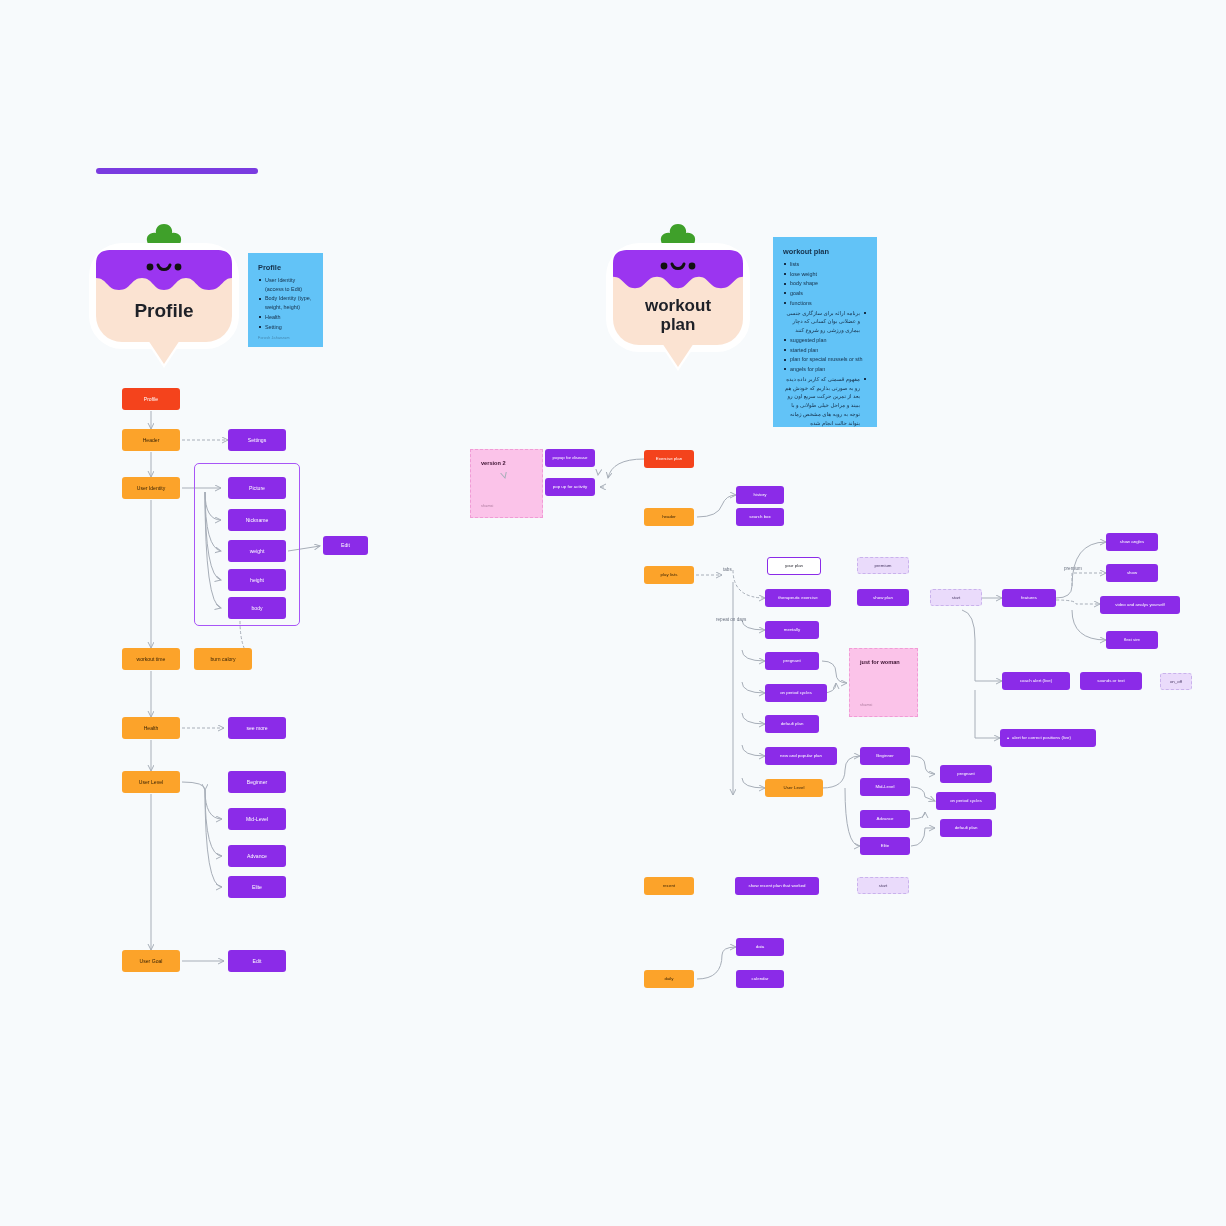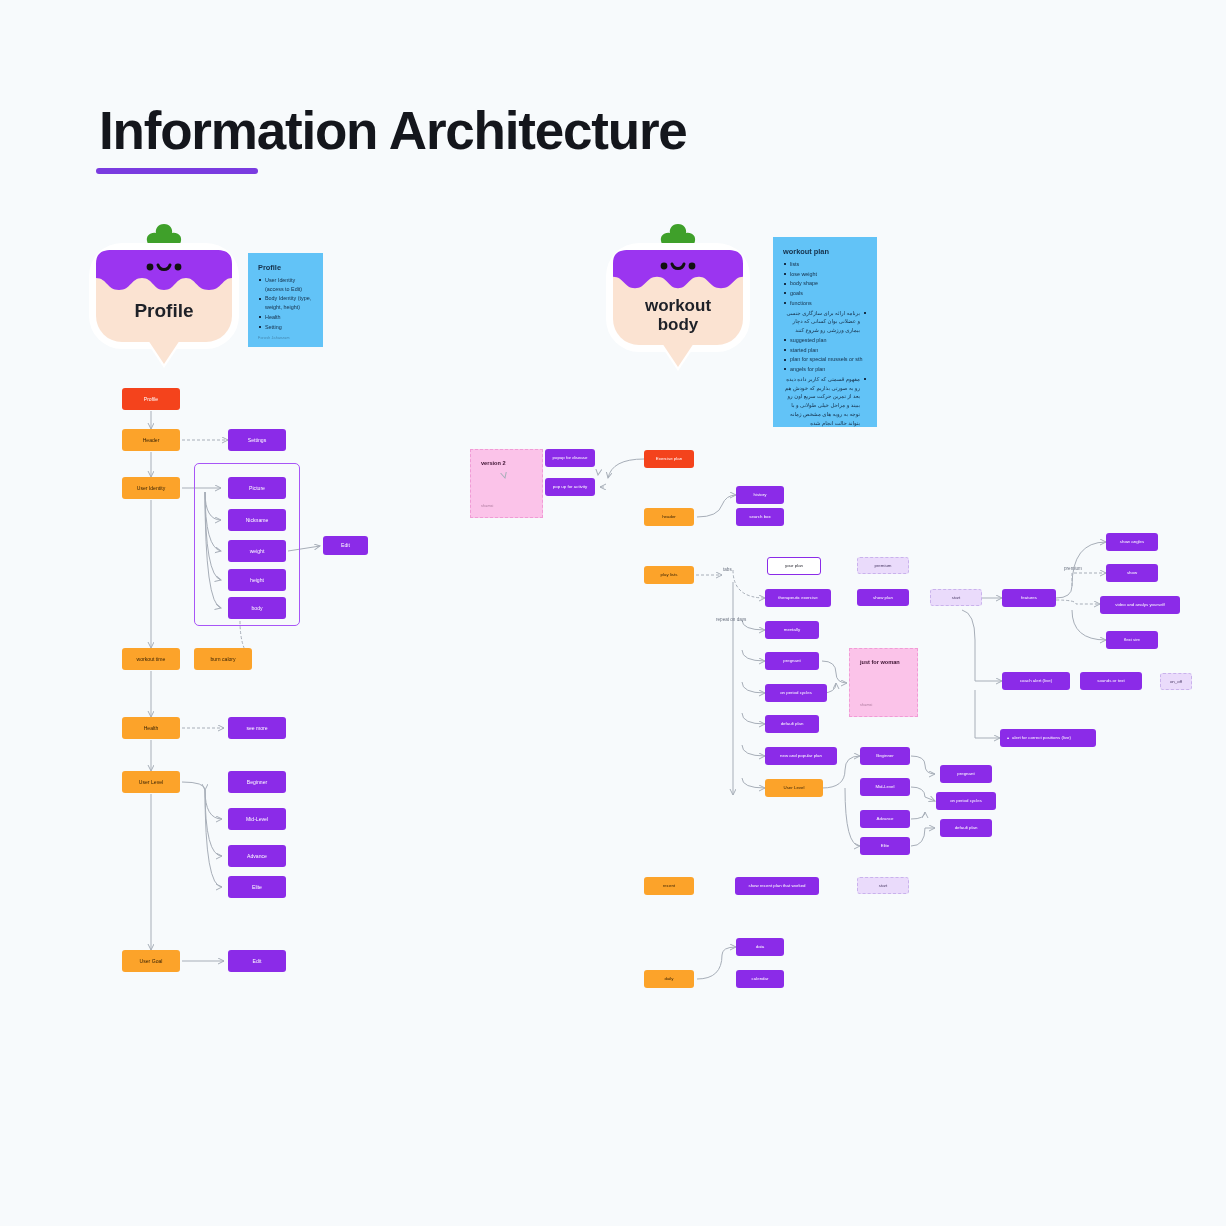--- a/index.html
+++ b/index.html
@@ -110,21 +110,20 @@
     position: absolute;
     font-size: 4.6px; color: #6B7280;
     white-space: nowrap;
   }
 </style>
 </head>
 <body>
 
 <div class="canvas">
 
-  <div id="page-title">Information Architecture</div>
   <div id="title-underline"></div>
 
   <div class="mascot" style="left:96px; top:250px;">
     <svg class="sprout" style="top:-28px;" width="48" height="36" viewBox="0 0 48 36">
       <path d="M24 2 C18 2 15 7 16 11 C10 10 6 14 7 19 C8 25 14 28 24 28 C34 28 40 25 41 19 C42 14 38 10 32 11 C33 7 30 2 24 2 Z" fill="#3FA02A"></path>
       <path d="M17 22 C19 27 29 27 31 22 L31 28 C28 31 20 31 17 28 Z" fill="#2E7A1E"></path>
     </svg>
     <div class="bubble" style="width:136px; height:92px;">
       <svg class="hair" viewBox="0 0 136 46" preserveAspectRatio="none" style="height:46px;">
         <path d="M0 14 C0 3 6 0 16 0 L120 0 C130 0 136 3 136 14 L136 28
@@ -165,21 +164,21 @@
                  C120 28 120 40 108 40 C96 40 96 28 86 28
                  C75 28 75 40 65 40 C55 40 55 28 44 28
                  C33 28 33 40 22 40 C11 40 11 28 0 28 Z" fill="#9B35F0"></path>
       </svg>
       <svg style="position:absolute; left:50%; transform:translateX(-50%); top:11px;" width="40" height="12" viewBox="0 0 40 12">
         <circle cx="6" cy="5" r="3.4" fill="#111"></circle>
         <circle cx="34" cy="5" r="3.4" fill="#111"></circle>
         <path d="M14 3 C16 9 24 9 26 3" stroke="#111" stroke-width="3" fill="none" stroke-linecap="round"></path>
       </svg>
       <div class="label" style="top:46px; font-size:17px; white-space:pre-line;">workout
-body</div>
+plan</div>
       <div class="tail"></div>
     </div>
   </div>
 
   <div class="note blue" style="left:773px; top:237px; width:104px; height:190px;">
     <span class="note-title">workout plan</span>
     <ul>
       <li>lists</li>
       <li>lose weight</li>
       <li>body shape</li>

